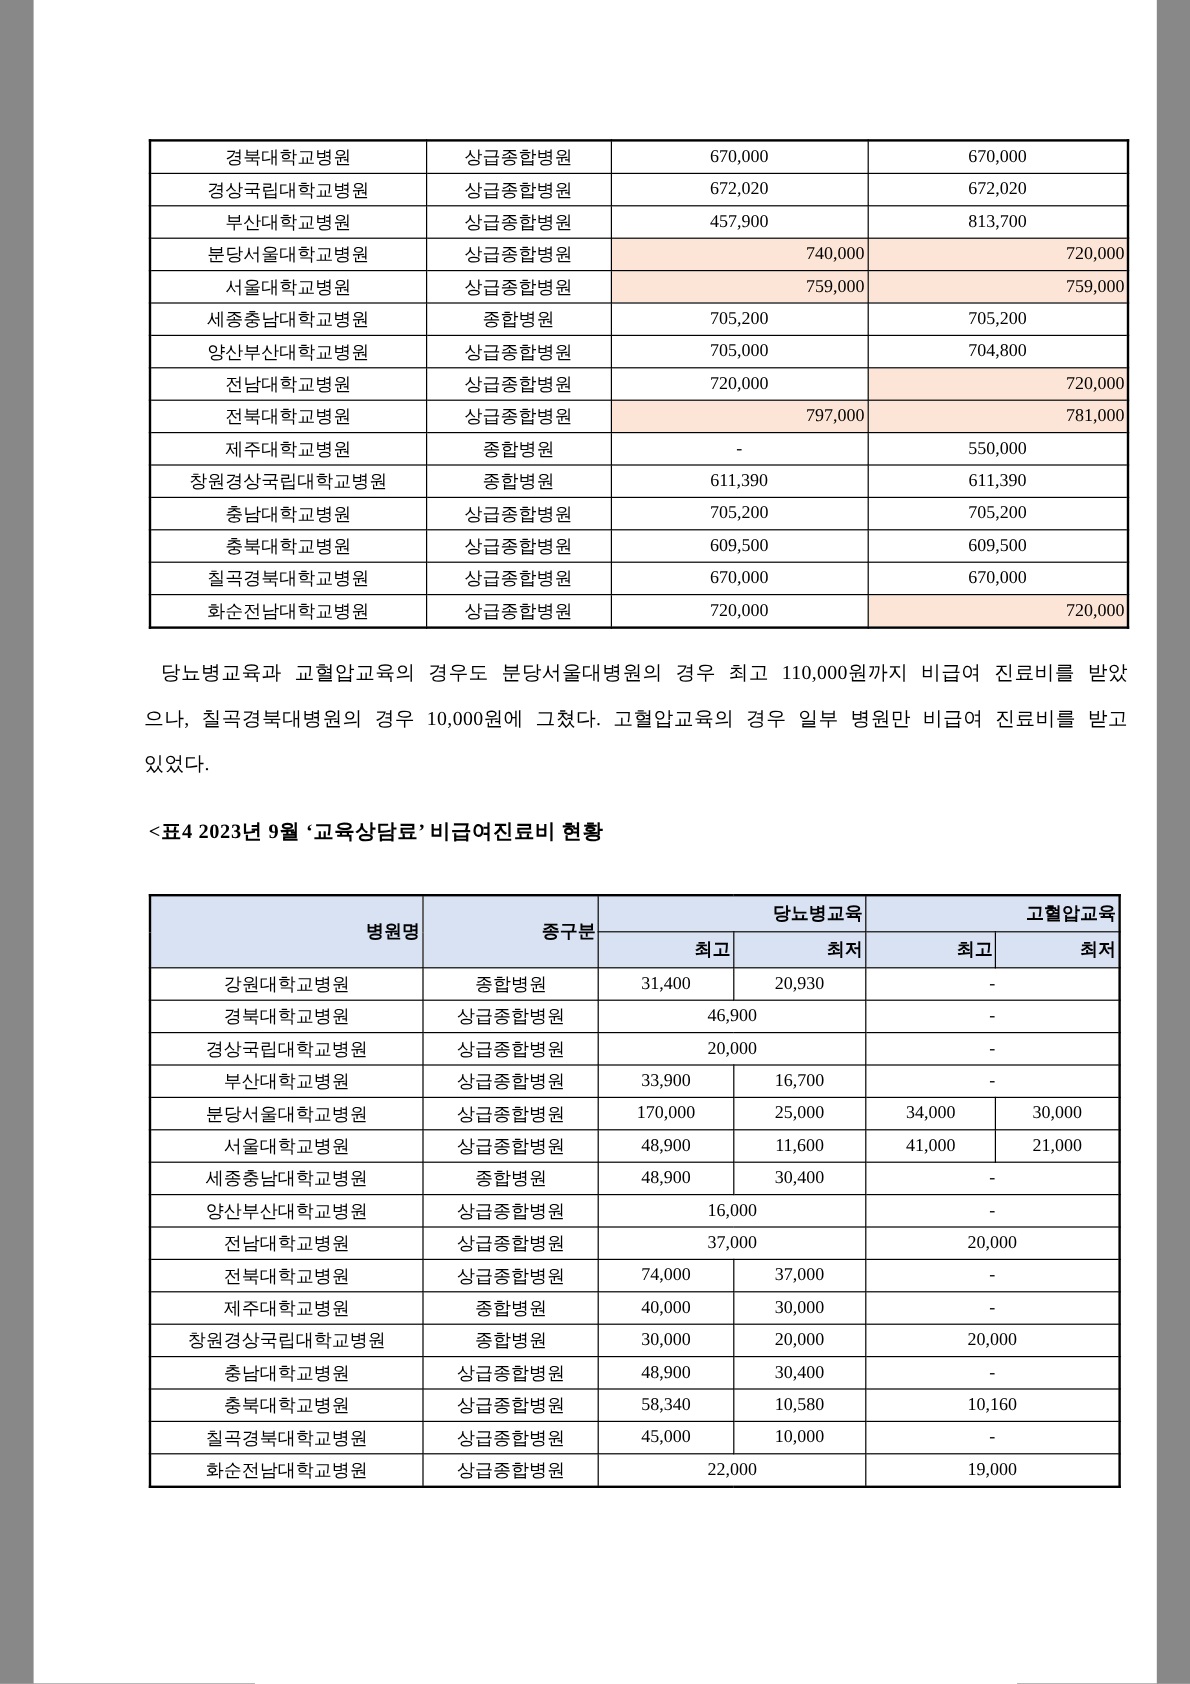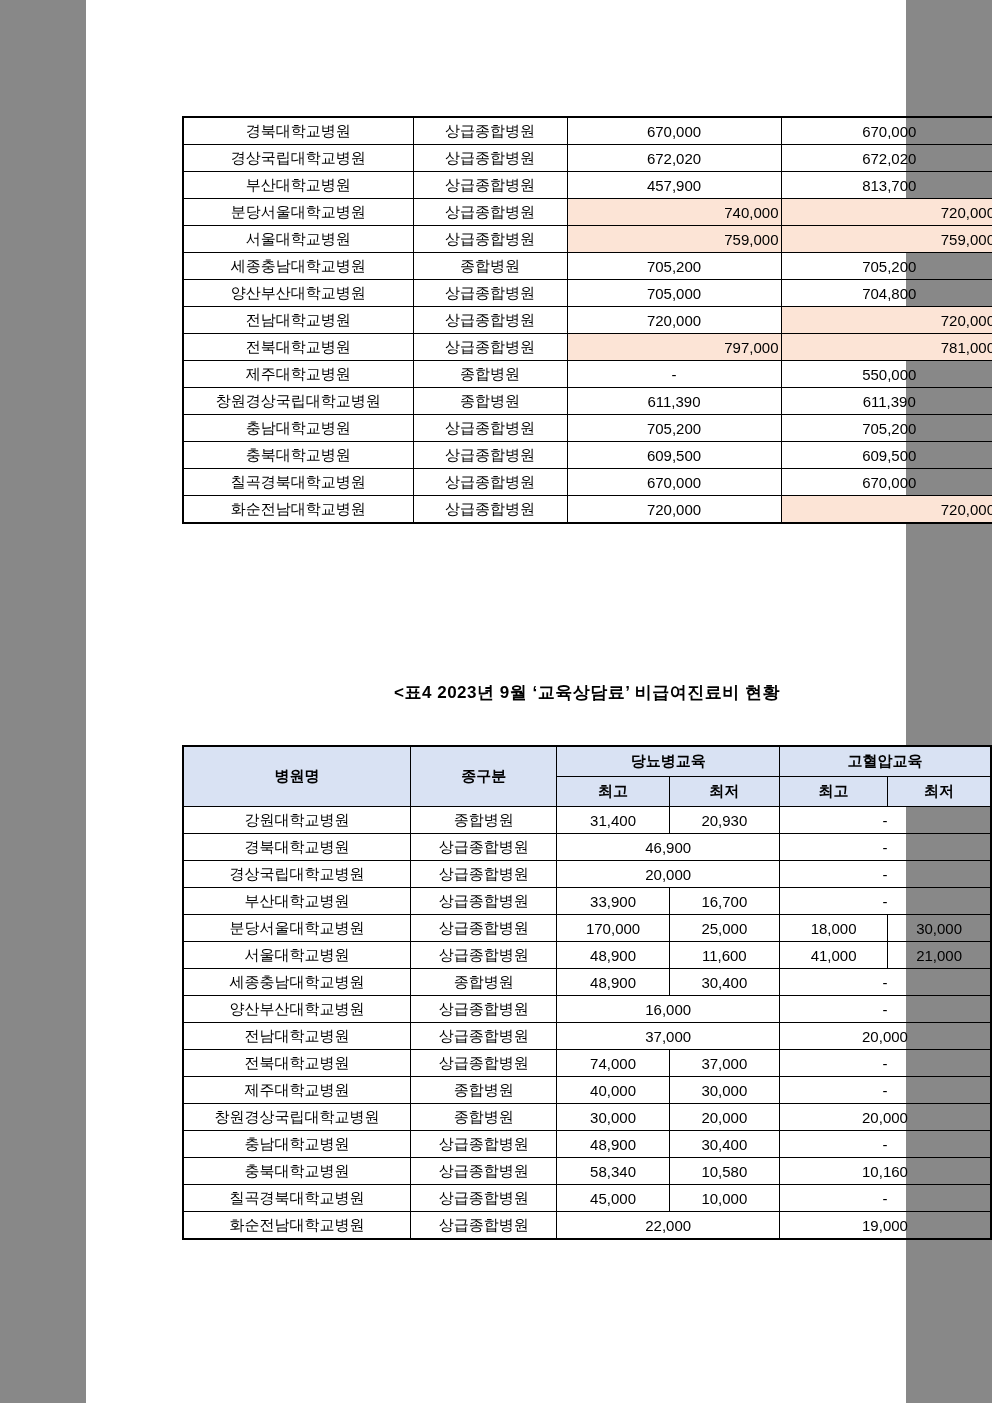--- a/index.html
+++ b/index.html
@@ -1,48 +1,48 @@
 <!DOCTYPE html>
 <html lang="ko" style="--hl: #FCE4D6; --hdr: #D9E2F3;"><head>
 <meta charset="utf-8">
 <style>
   html, body { margin: 0; padding: 0; background: #888; }
   .page {
     position: relative;
-    width: 820px; height: 1403px;
+    width: 936px; height: 1403px;
     margin: 0 auto;
     background: #ffffff;
-    font-family: Liberation Sans, sans-serif;
+    font-family: Liberation Serif, serif;
     color: #000;
   }
   table { border-collapse: collapse; table-layout: fixed; }
   td { border: 1px solid #000; text-align: center; vertical-align: middle;
        overflow: hidden; white-space: nowrap; padding: 0 2px; }
 
   
   .t1 { position: absolute; left: 96px; top: 116px; width: 815px;
         border: 2px solid #000; font-size: 15px; }
   .t1 td { height: 26px; }
   .hl { background: var(--hl, #FCE4D6); text-align: right; }
 
   
   .para { position: absolute; left: 92px; top: 525px; width: 820px;
           font-size: 16.5px; line-height: 38px; text-align: justify;
           text-indent: 14px; word-spacing: 4.5px; letter-spacing: 0.3px; }
 
   
   .tbl-title { position: absolute; left: 96px; top: 681px; width: 810px;
-               text-align: center; font-weight: bold; font-size: 17px;
+               text-align: left; font-weight: bold; font-size: 17px;
                letter-spacing: 0.5px; }
   .unit { position: absolute; top: 746px; right: 90px; font-size: 13px; }
 
   
   .t2 { position: absolute; left: 96px; top: 745px; width: 810px;
         border: 2px solid #000; font-size: 15px; }
-  .t2 thead td { background: var(--hdr, #D9E2F3); font-weight: bold; height: 29px; }
+  .t2 thead td { background: var(--hdr, #D9E2F3); font-weight: bold; height: 29px; text-align: right; }
   .t2 tbody td { height: 26px; }
 </style>
 </head>
 <body>
 
 <div class="page">
 
   <table class="t1">
     <colgroup>
       <col style="width:230px">
@@ -137,20 +137,21 @@
         </tr>
         <tr>
           <td>화순전남대학교병원</td>
           <td>상급종합병원</td>
           <td>720,000</td>
           <td class="hl">720,000</td>
         </tr>
       </tbody>
   </table>
 
+  <p class="para">당뇨병교육과 교혈압교육의 경우도 분당서울대병원의 경우 최고 110,000원까지 비급여 진료비를 받았으나, 칠곡경북대병원의 경우 10,000원에 그쳤다. 고혈압교육의 경우 일부 병원만 비급여 진료비를 받고 있었다.</p>
 
   <div class="tbl-title">&lt;표4 2023년 9월 ‘교육상담료’ 비급여진료비 현황</div>
   <div class="unit">(단위: 원)</div>
 
   <table class="t2">
     <colgroup>
       <col style="width:227px">
         <col style="width:146px">
       <col style="width:112px">
         <col style="width:110px">
@@ -196,21 +197,21 @@
           <td>상급종합병원</td>
           <td>33,900</td>
           <td>16,700</td>
           <td colspan="2">-</td>
         </tr>
         <tr>
           <td>분당서울대학교병원</td>
           <td>상급종합병원</td>
           <td>170,000</td>
           <td>25,000</td>
-          <td>18,000</td>
+          <td>34,000</td>
           <td>30,000</td>
         </tr>
         <tr>
           <td>서울대학교병원</td>
           <td>상급종합병원</td>
           <td>48,900</td>
           <td>11,600</td>
           <td>41,000</td>
           <td>21,000</td>
         </tr>

